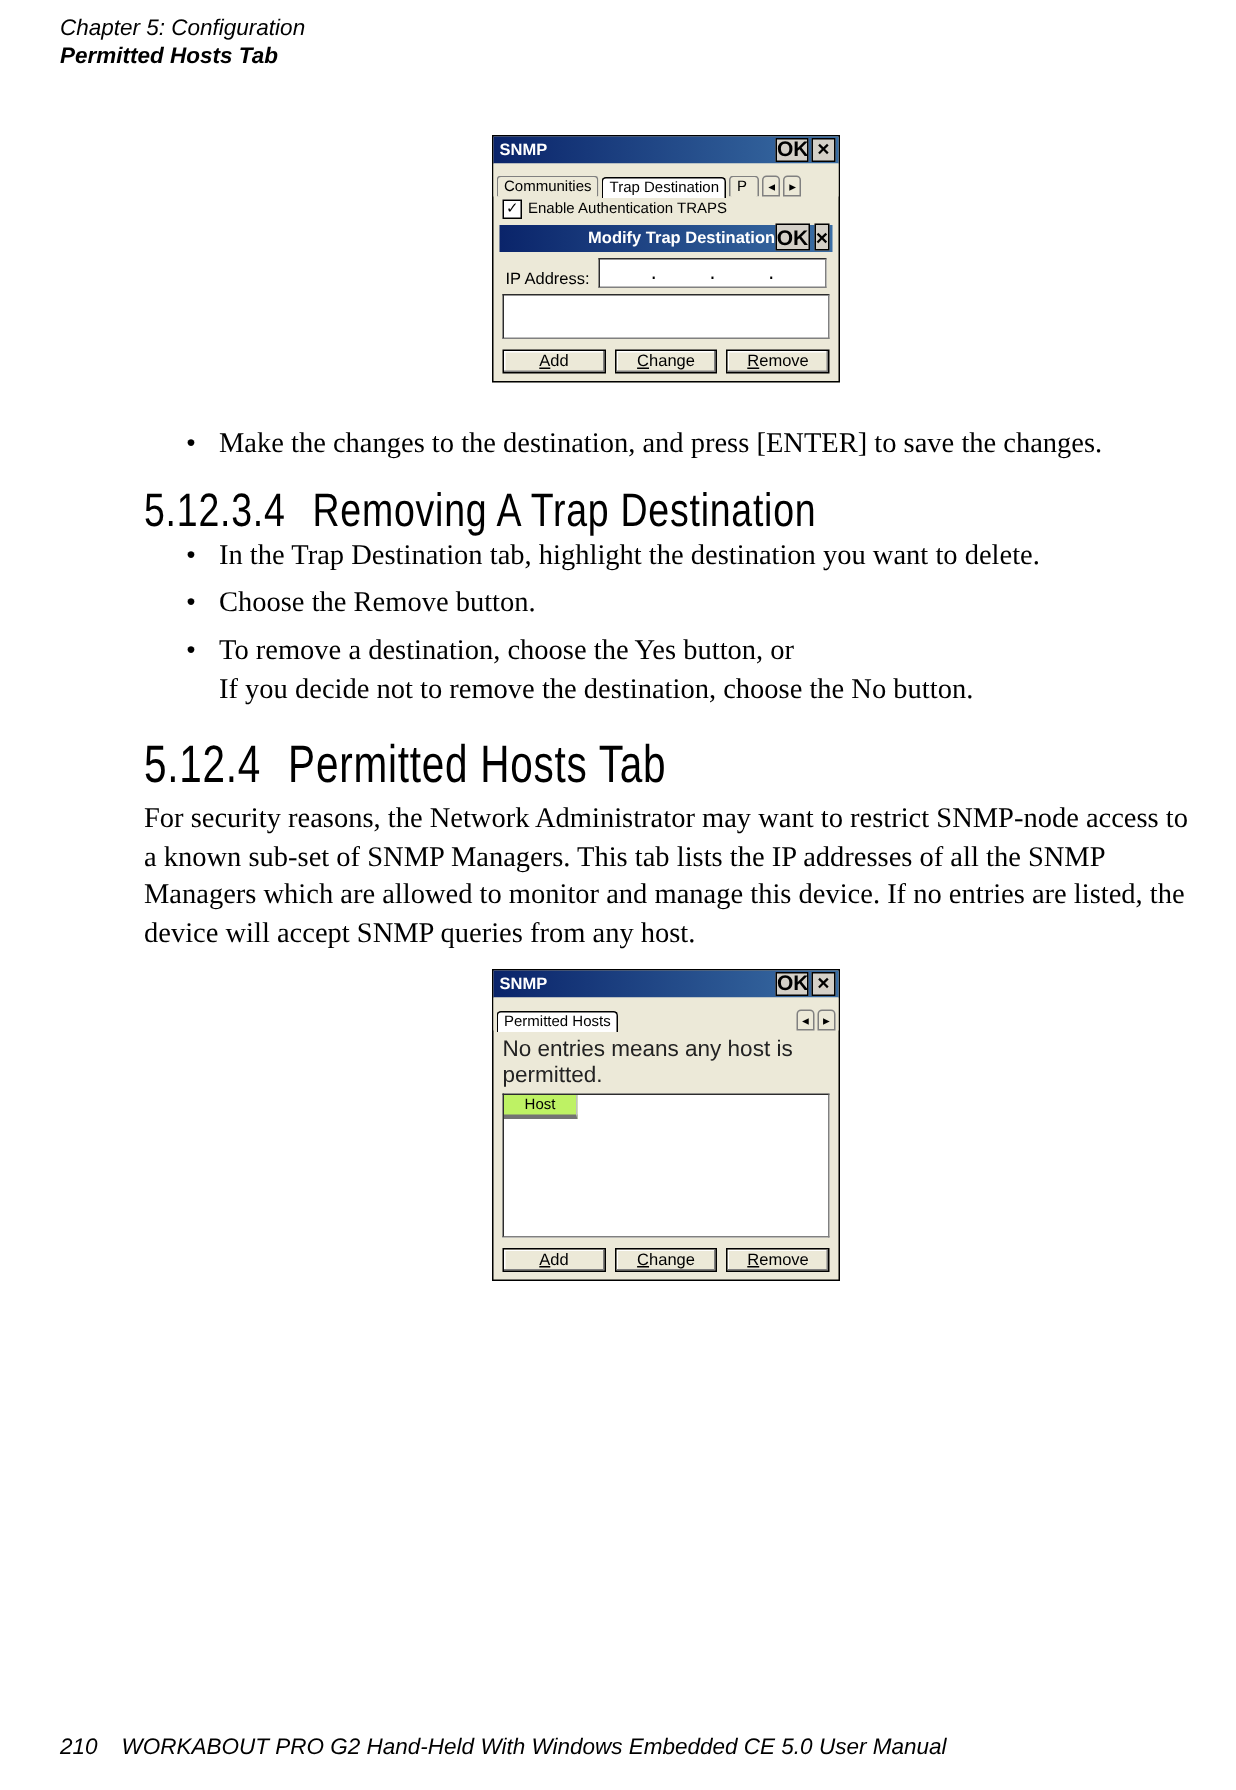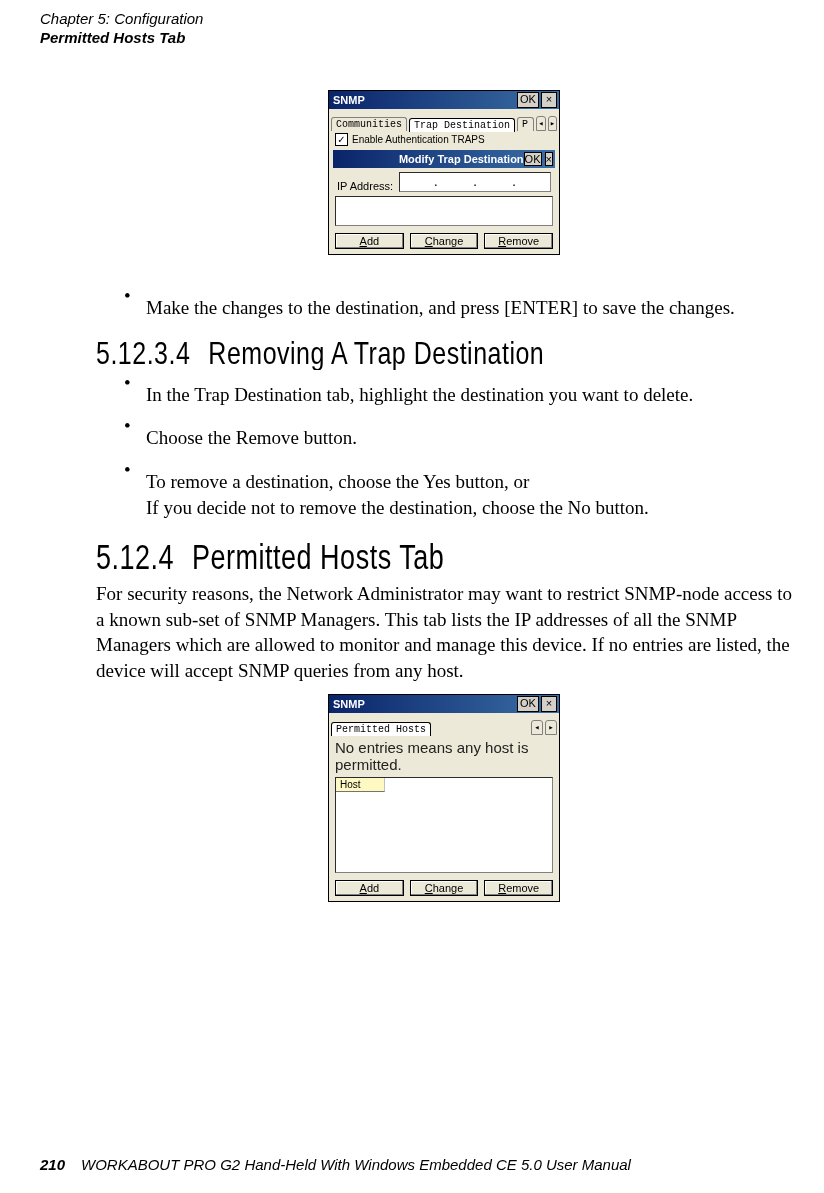--- a/index.html
+++ b/index.html
@@ -46,21 +46,21 @@
   .bullet {
     display: flex;
     font-size: 19px;
     line-height: 1.35;
     margin: 6px 0 6px 28px;
   }
   .bullet .dot {
     width: 22px;
     flex: 0 0 22px;
   }
-  .bullet .txt { flex: 1; margin-top: 12px; }
+  .bullet .txt { flex: 1; }
   .h3 {
     font-family: Arial, Helvetica, sans-serif;
     font-size: 25px;
     font-weight: 400;
     letter-spacing: 0.5px;
     margin: 14px 0 2px 0;
     transform: scaleY(1.25);
     transform-origin: left top;
   }
   .h3 .num { margin-right: 18px; }
@@ -76,21 +76,21 @@
   .h2 .num { margin-right: 18px; }
   .footer {
     position: absolute;
     left: 40px;
     bottom: 20px;
     font-family: Arial, Helvetica, sans-serif;
     font-size: 15px;
     font-style: italic;
   }
   .footer .pnum {
-    font-weight: bold;
+    font-weight: normal;
     font-style: italic;
     margin-right: 16px;
   }
 
   
   .shot {
     margin: 10px auto 28px auto;
     width: 232px;
     border: 1px solid #000;
     background: #ece9d8;
@@ -113,42 +113,41 @@
     display: flex;
     gap: 2px;
   }
   .tbtn {
     background: #d4d0c8;
     color: #000;
     border: 1px solid #000;
     width: 20px;
     height: 14px;
     line-height: 12px;
-    font-size: 11px;
+    font-size: 14px;
     text-align: center;
-    font-weight: normal;
+    font-weight: bold;
   }
   .tbtn.x { width: 14px; }
   .tabs-row {
     display: flex;
     align-items: flex-end;
     height: 20px;
     padding: 2px 2px 0 2px;
     background: #ece9d8;
     gap: 2px;
   }
   .tab {
     border: 1px solid #808080;
     border-bottom: none;
     background: #ece9d8;
     padding: 1px 4px;
     font-size: 10px;
     border-radius: 3px 3px 0 0;
     white-space: nowrap;
-    font-family: Liberation Mono, monospace;
   }
   .tab.sel { background: #fff; border-color: #000; position: relative; top: 1px; }
   .tab.scroll { border: 1px solid #808080; width: 10px; text-align: center; padding: 1px 0; font-size: 9px; }
   .checkline {
     display: flex;
     align-items: center;
     gap: 4px;
     padding: 2px 6px;
     font-size: 10px;
   }
@@ -225,24 +224,25 @@
     height: 94px;
     background: #fff;
     border: 1px inset #808080;
     position: relative;
   }
   .grid-head {
     position: absolute;
     top: 0; left: 0;
     width: 40px;
     border-right: 1px solid #c0c0c0;
-    border-bottom: 1px solid #737373;
-    background: #fef9c3;
+    border-bottom: 3px solid #737373;
+    background: #bef264;
     padding: 1px 4px;
     font-size: 10px;
+    text-align: center;
   }
 </style>
 </head>
 <body>
 
 <div class="page">
 
   <div class="running-head">
     <div class="line1">Chapter 5: Configuration</div>
     <div class="line2">Permitted Hosts Tab</div>

